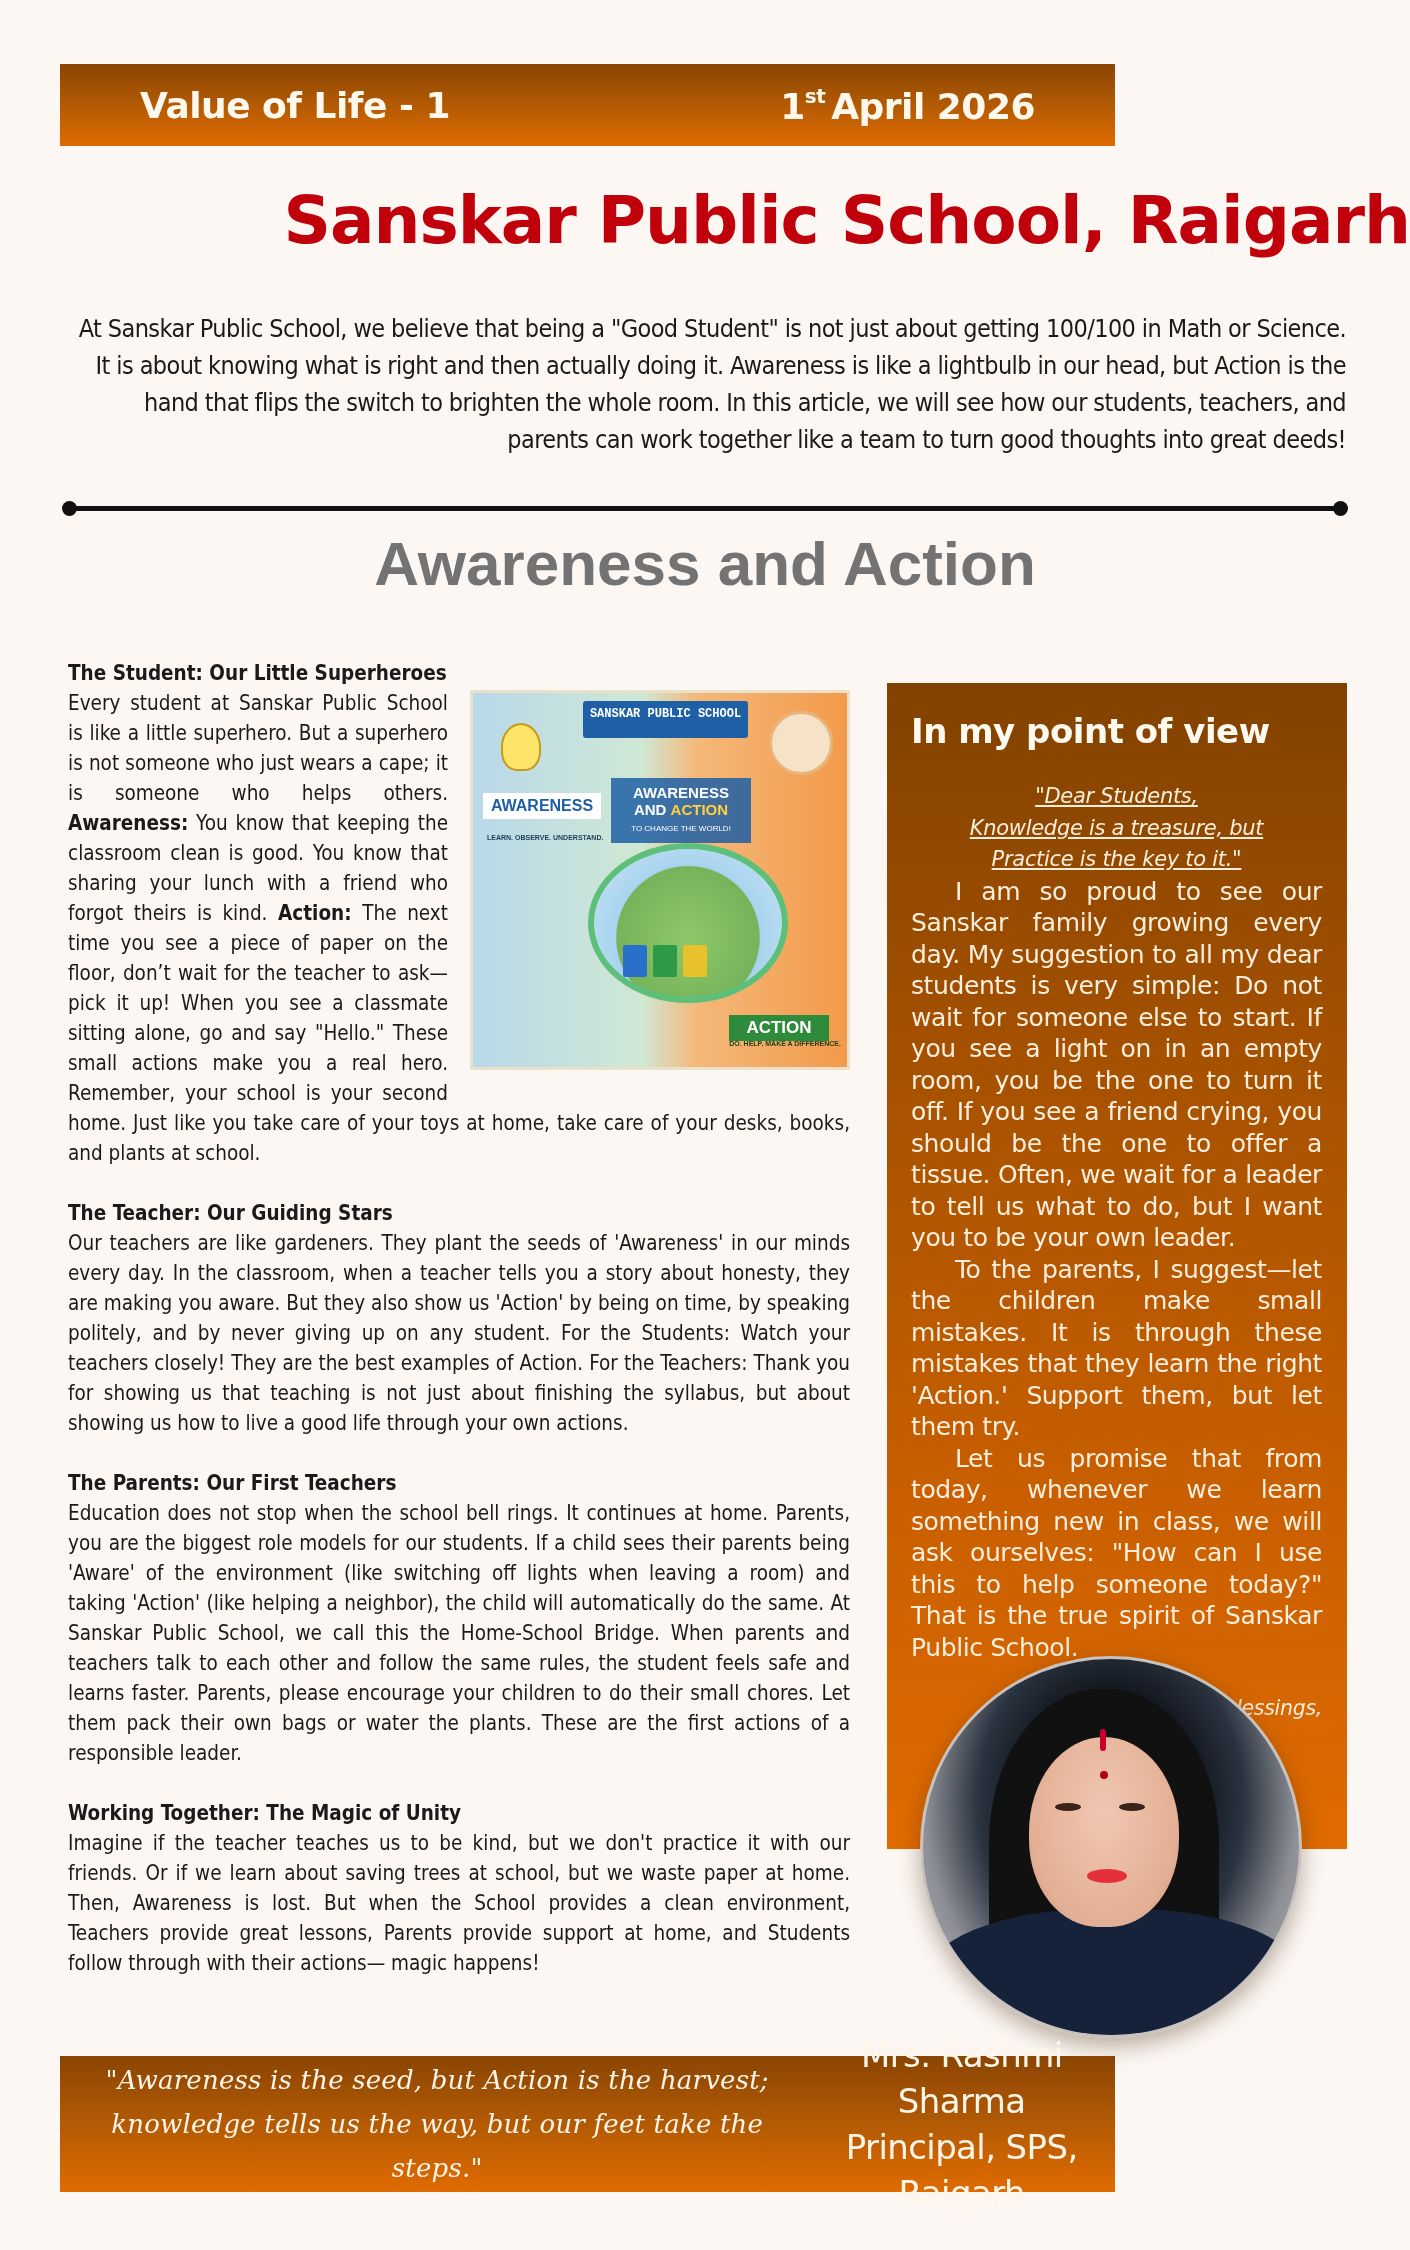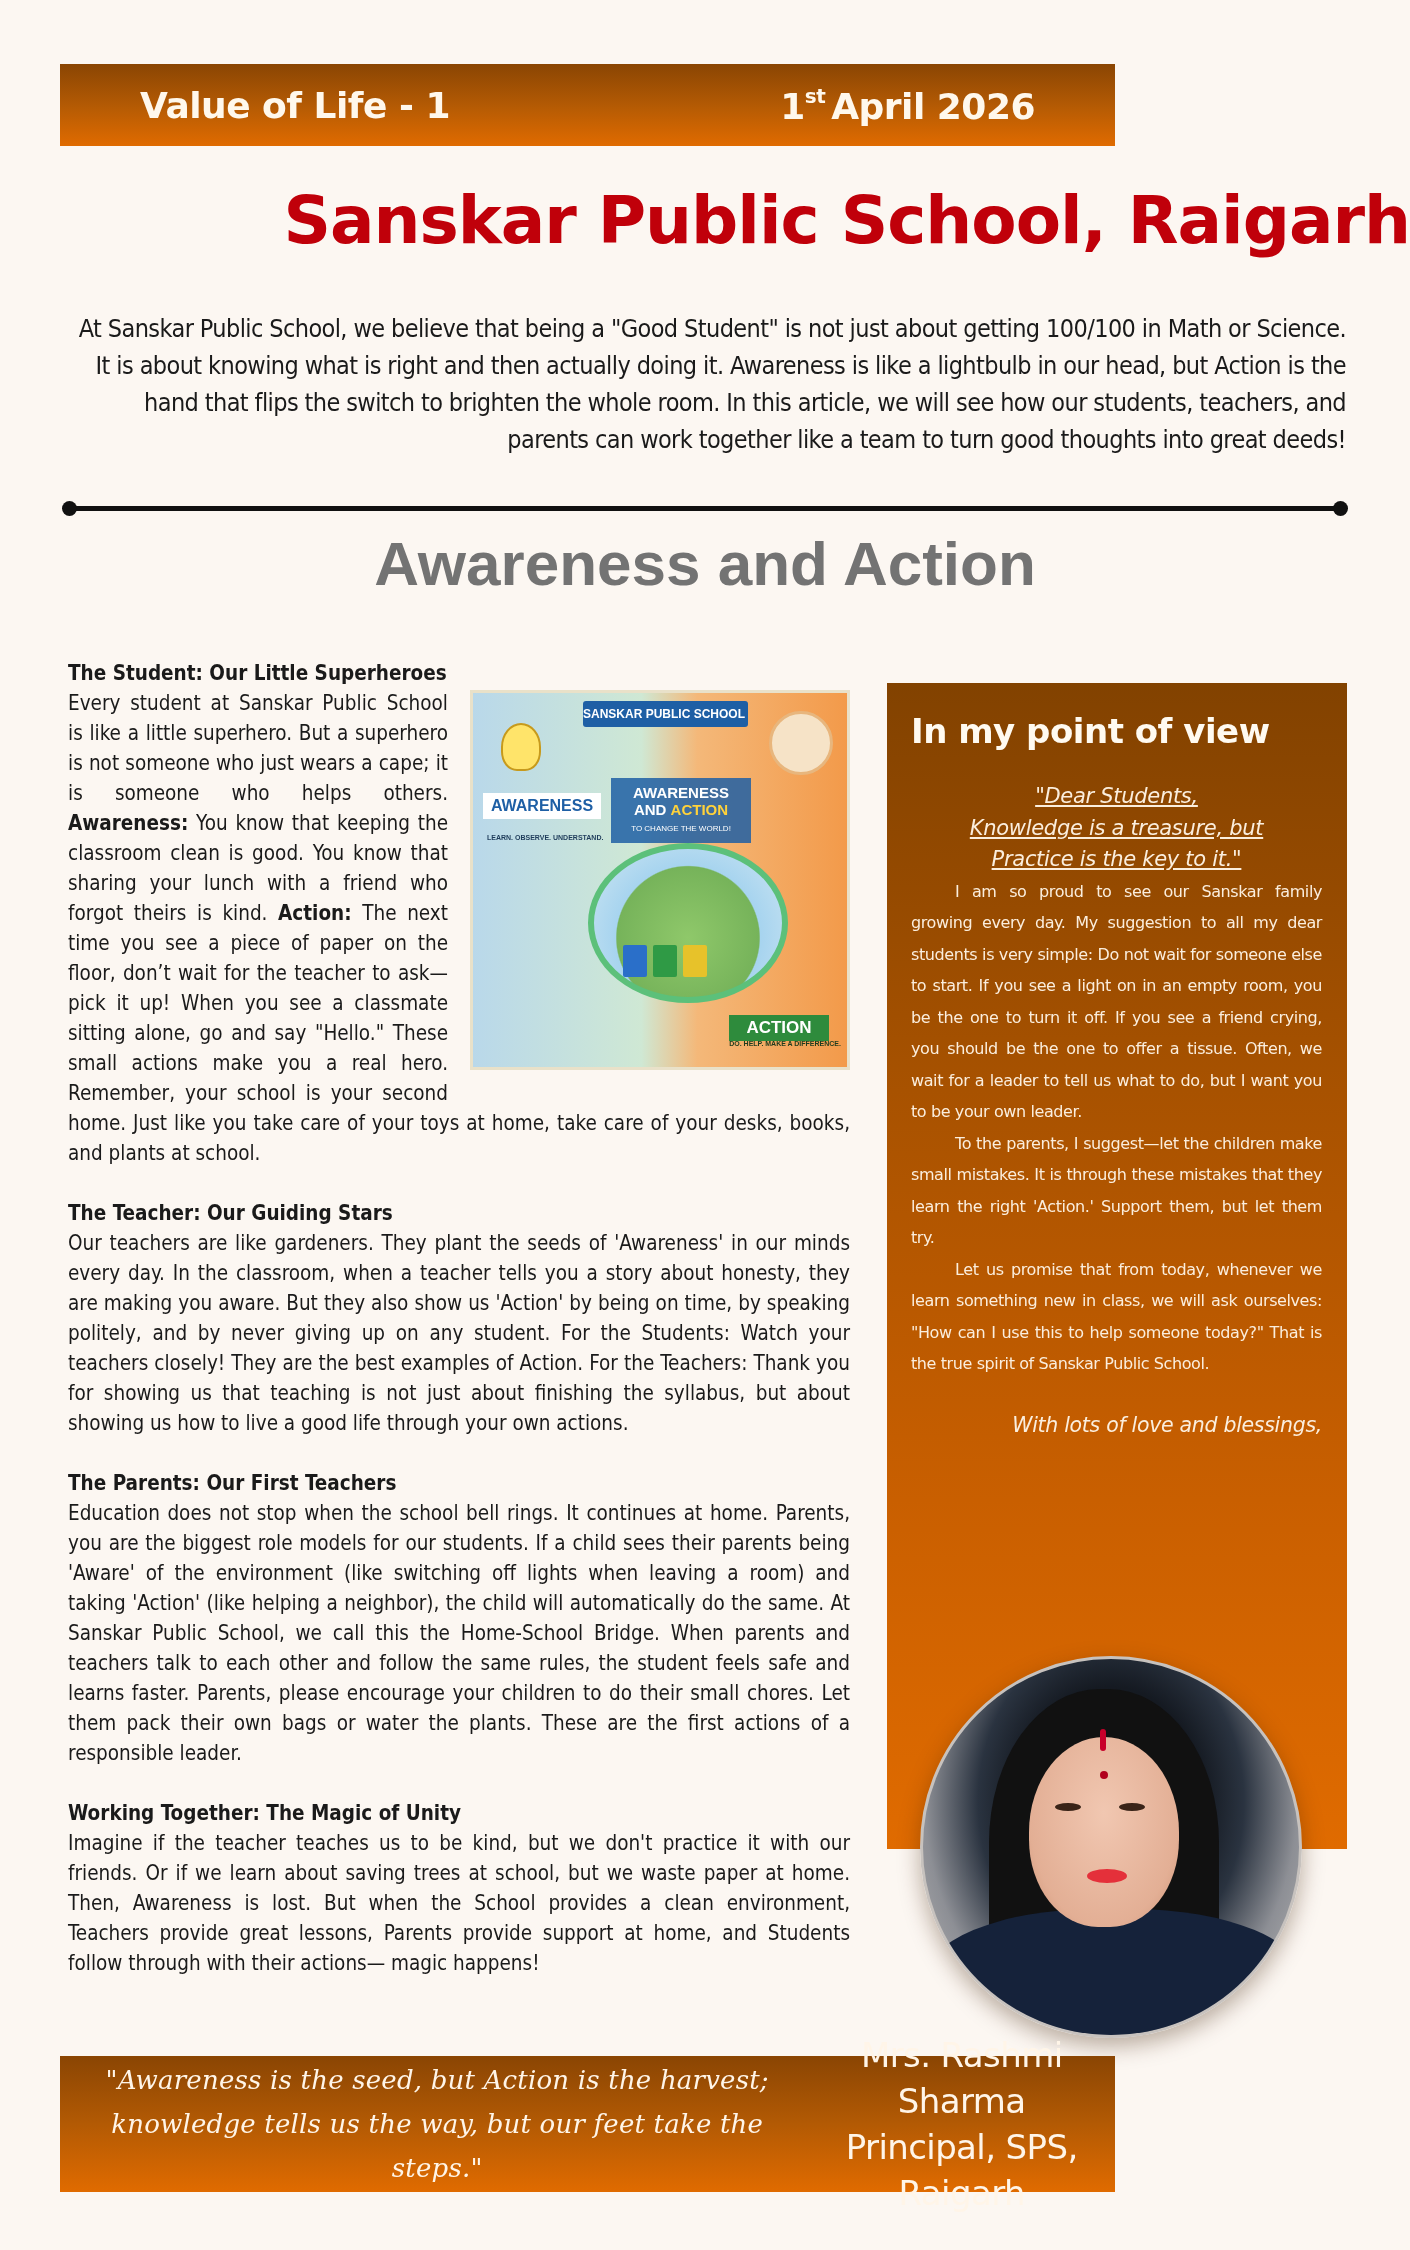--- a/index.html
+++ b/index.html
@@ -39,42 +39,42 @@
   .left-col { position: absolute; top: 658px; left: 68px; width: 782px; font-family: "DejaVu Sans Condensed", "DejaVu Sans", sans-serif; font-size: 20.5px; line-height: 30px; color: #1a1a1a; }
   .section { margin-bottom: 30px; }
   .section h3 { font-weight: bold; font-size: 20.5px; line-height: 30px; }
   .section p { text-align: justify; }
   .wrap-text { text-align: justify; }
   .illustration {
     float: right; width: 380px; height: 380px; margin: 2px 0 10px 22px;
     background: linear-gradient(90deg, #b9d8ea 0%, #cfe8d4 45%, #f4b879 60%, #f39a4a 100%);
     border: 3px solid #e9e1c9; position: relative; overflow: hidden;
   }
-  .illustration .ill-banner { position: absolute; top: 8px; left: 110px; width: 165px; height: 26px; background: #1e5fa5; color: #fff; font-size: 12px; font-weight: bold; text-align: left; line-height: 26px; border-radius: 3px; font-family: Liberation Sans, sans-serif; }
+  .illustration .ill-banner { position: absolute; top: 8px; left: 110px; width: 165px; height: 37px; background: #1e5fa5; color: #fff; font-size: 12px; font-weight: bold; text-align: center; line-height: 26px; border-radius: 3px; font-family: Liberation Mono, monospace; }
   .illustration .ill-bulb { position: absolute; top: 30px; left: 28px; width: 40px; height: 48px; background: #ffe46a; border-radius: 50% 50% 40% 40%; border: 2px solid #c79a1c; }
   .illustration .ill-aw { position: absolute; top: 100px; left: 10px; width: 118px; height: 26px; background: #fff; color: #1e5fa5; font-size: 16px; font-weight: bold; text-align: center; line-height: 26px; font-family: "Liberation Sans", sans-serif; }
   .illustration .ill-aw-sub { position: absolute; top: 130px; left: 14px; font-size: 7px; color: #1e3b5a; font-weight: bold; font-family: "Liberation Sans", sans-serif; }
   .illustration .ill-center { position: absolute; top: 85px; left: 138px; width: 140px; height: 65px; background: rgba(30,95,165,0.85); color: #fff; font-size: 15px; font-weight: bold; text-align: center; line-height: 17px; padding-top: 6px; font-family: "Liberation Sans", sans-serif; }
   .illustration .ill-center small { display: block; font-size: 8px; font-weight: normal; margin-top: 2px; }
   .illustration .ill-center b { color: #ffd23a; }
   .illustration .ill-circle { position: absolute; top: 150px; left: 115px; width: 200px; height: 160px; border-radius: 50%; background: radial-gradient(circle at 50% 60%, #8fc86a 0%, #76b35a 55%, #a7d4ef 56%, #cfe6f2 100%); border: 6px solid #5cc07a; }
   .illustration .ill-action { position: absolute; bottom: 26px; right: 18px; width: 100px; height: 26px; background: #2e8b3c; color: #fff; font-size: 17px; font-weight: bold; text-align: center; line-height: 26px; font-family: "Liberation Sans", sans-serif; }
   .illustration .ill-action-sub { position: absolute; bottom: 8px; right: 6px; font-size: 7px; font-weight: bold; color: #1e3b1e; font-family: "Liberation Sans", sans-serif; }
   .illustration .ill-bin { position: absolute; bottom: 90px; width: 24px; height: 32px; border-radius: 2px; }
   .illustration .ill-hands { position: absolute; top: 18px; right: 14px; width: 64px; height: 64px; border-radius: 50%; background: #f6e3c7; border: 3px solid #e8b67d; }
 
   
   .pov-panel {
     position: absolute; top: 660px; left: 887px; width: 460px; height: 1166px;
     background: linear-gradient(180deg, #824200 0%, #a85200 35%, #c95f00 70%, #e06b00 100%);
     color: #fbeedd; padding: 28px 25px 0 24px; margin-top: 23px;
   }
   .pov-title { font-family: "DejaVu Sans", sans-serif; font-weight: bold; font-size: 34px; color: #fffaf0; letter-spacing: -0.5px; }
   .pov-quote { margin-top: 30px; text-align: center; font-style: italic; text-decoration: underline; font-family: "DejaVu Sans", sans-serif; font-size: 21px; line-height: 31.5px; letter-spacing: -0.3px; }
-  .pov-body { font-family: "DejaVu Sans", sans-serif; font-size: 16px; line-height: 31.5px; text-align: justify; letter-spacing: -0.4px; }
+  .pov-body { font-family: "DejaVu Sans", sans-serif; font-size: 25px; line-height: 31.5px; text-align: justify; letter-spacing: -0.4px; }
   .pov-body p { text-indent: 44px; }
   .pov-sign { margin-top: 33px; text-align: right; font-style: italic; font-family: "DejaVu Sans", sans-serif; font-size: 20.5px; letter-spacing: -0.3px; }
 
   .photo {
     position: absolute; top: 1656px; left: 920px; width: 382px; height: 382px; border-radius: 50%;
     overflow: hidden; border: 3px solid #c7c2be;
     box-shadow: 0 8px 22px rgba(60,30,0,0.35);
     background: radial-gradient(ellipse at 50% 38%, #e8b89c 0%, #d9a284 17%, #141414 18%, #151a22 35%, #2a3340 50%, #8d8f95 70%, #c6c4c2 100%);
   }
   .photo .hair { position: absolute; left: 66px; top: 30px; width: 230px; height: 320px; background: #111; border-radius: 48% 48% 20% 20%; }

